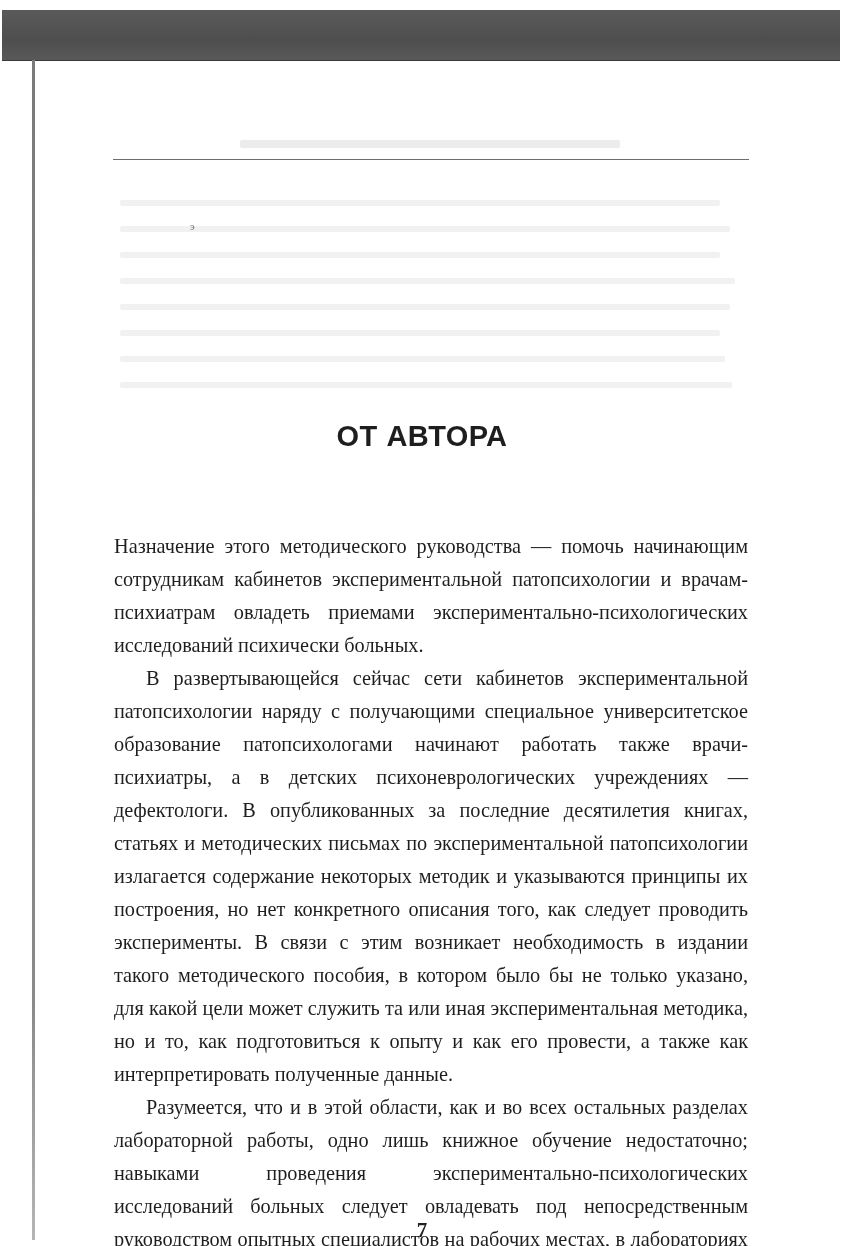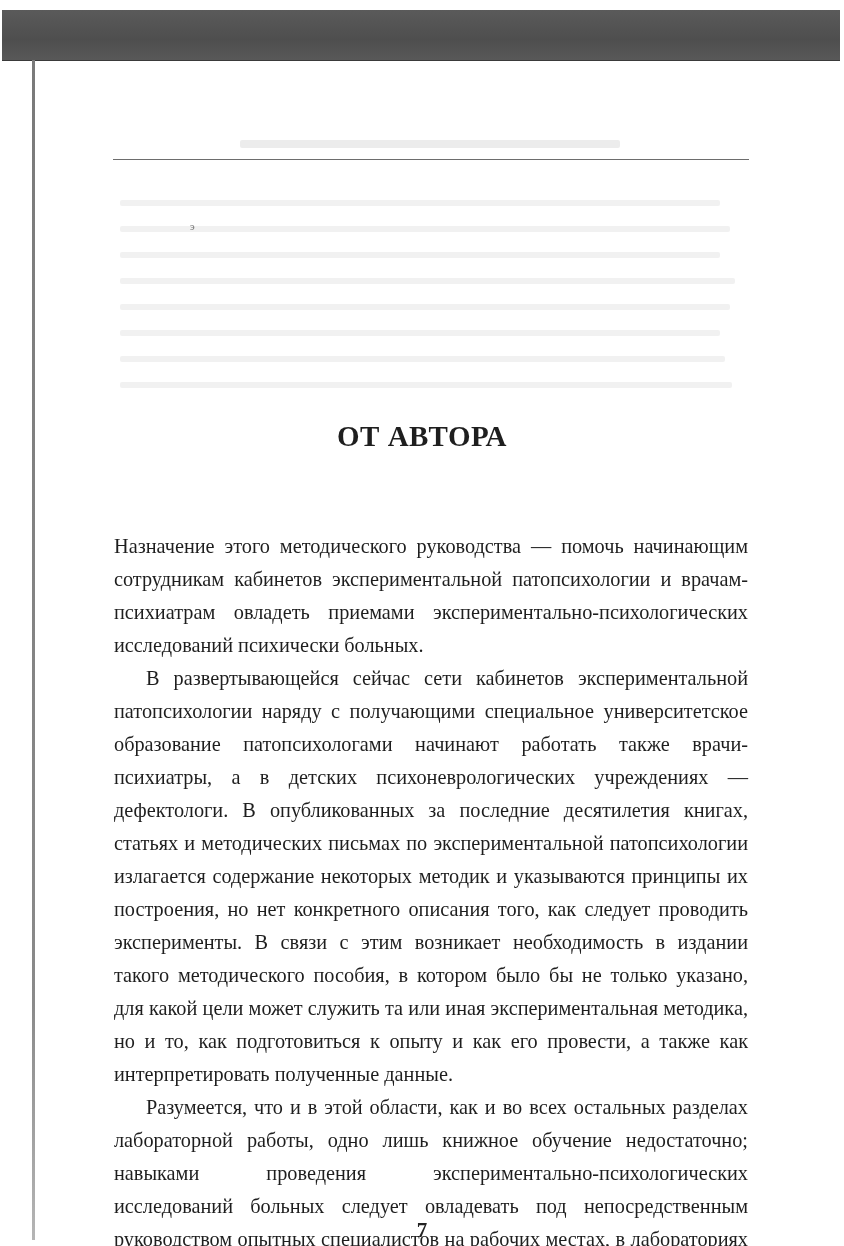--- a/index.html
+++ b/index.html
@@ -55,21 +55,21 @@
       height: 8px;
       background: #ececec;
       border-radius: 2px;
     }
     .chapter-title {
       position: absolute;
       left: 0;
       width: 844px;
       top: 420px;
       text-align: center;
-      font-family: Liberation Serif, serif;
+      font-family: Liberation Sans, sans-serif;
       font-weight: bold;
       font-size: 29px;
       letter-spacing: 0.5px;
       color: #1e1e1e;
     }
     .body-text {
       position: absolute;
       left: 114px;
       top: 530px;
       width: 634px;

